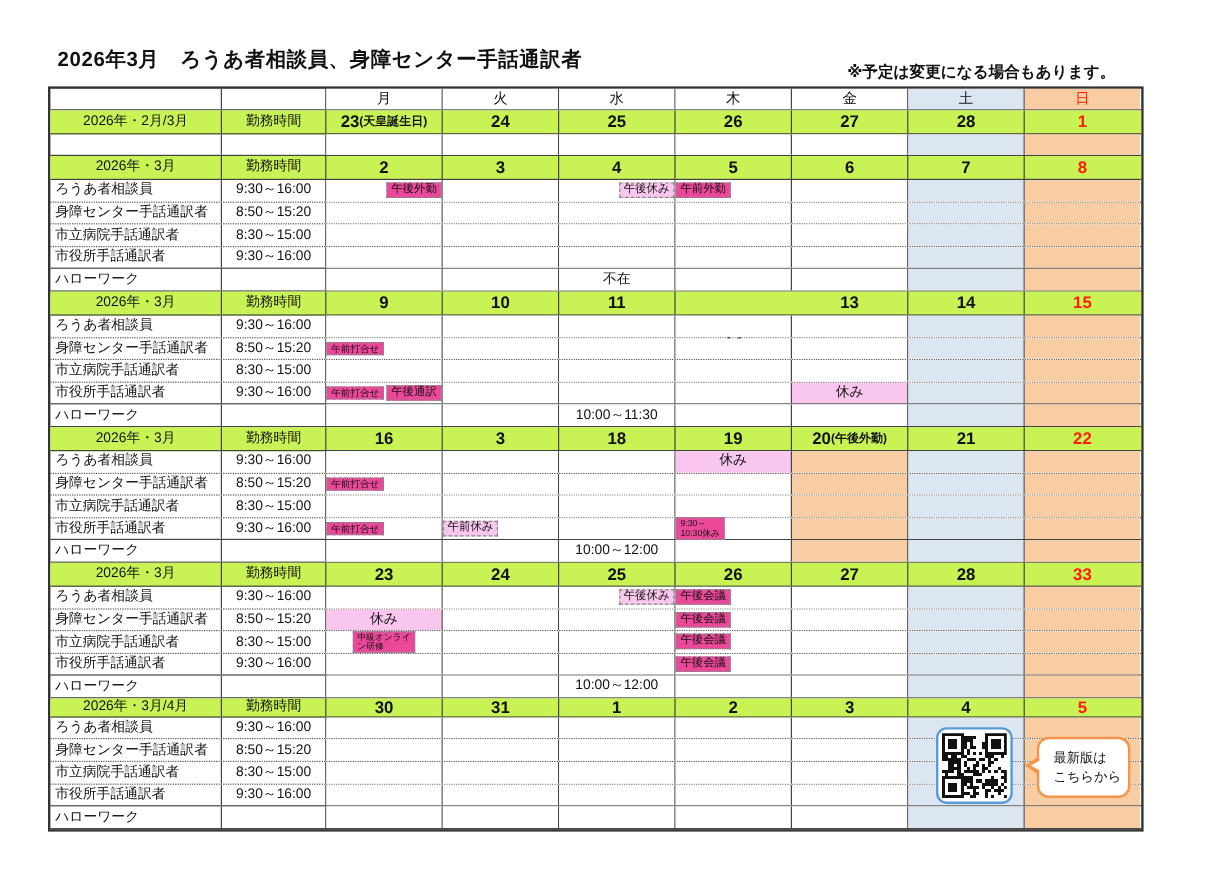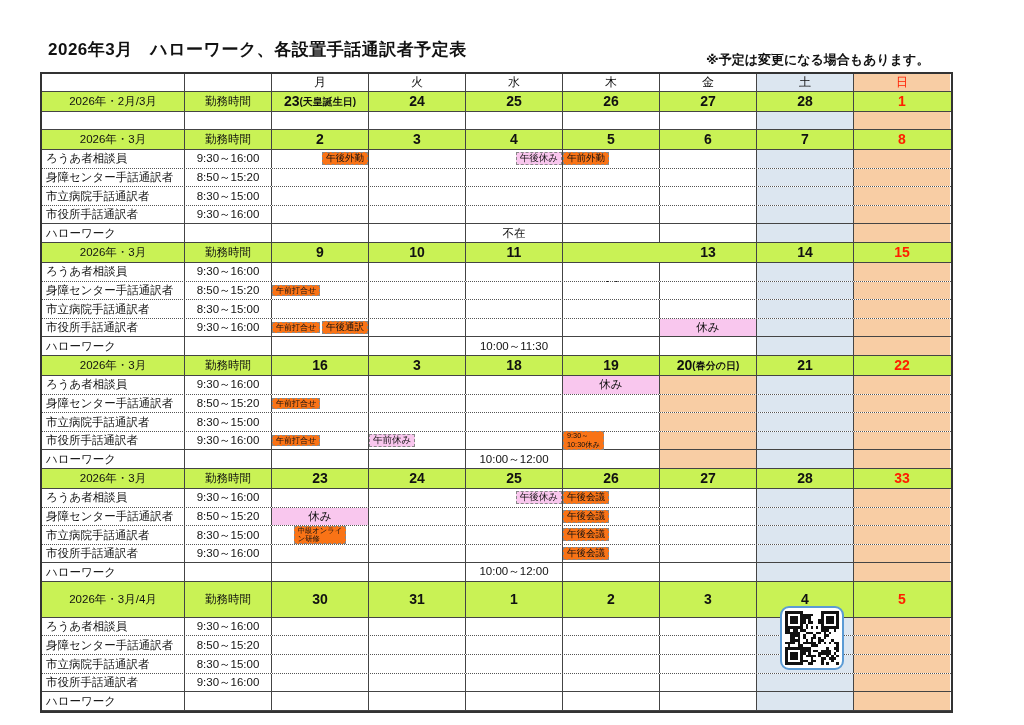--- a/index.html
+++ b/index.html
@@ -17,40 +17,40 @@
   .cell:last-child { border-right: none; }
   .solid-b { border-bottom: 1px solid #444; }
   .dot-b   { border-bottom: 1px dotted #555; }
   .block:last-child .row:last-child { border-bottom: none; }
   .center { justify-content: center; text-align: center; }
   .name-cell  { padding-left: 4px; }
   .dnum { font-weight: bold; font-size: 14px; }
   .dsfx { font-weight: bold; font-size: 10px; }
   .wd   { font-size: 12px; }
 
-  .entry { border: 1px dashed #888; background: #f97316; padding: 0 3px; white-space: nowrap; line-height: 1.15; }
+  .entry { border: 1px dashed #888; background: #ec4899; padding: 0 3px; white-space: nowrap; line-height: 1.15; }
   .entry.plain { border: none; background: transparent; }
   .sz-m  { font-size: 9.5px; }
   .sz-s  { font-size: 8px; }
   .sz-xs { font-size: 7.3px; }
   .entry.plain { font-size: 11.5px; }
 
   .qr-wrap { position: absolute; width: 64px; height: 64px; background: #fff;
              border: 2px solid #5b9bd5; border-radius: 9px; padding: 3px; z-index: 3; }
   .bubble { position: absolute; background: #fff; border: 2px solid #f5954a; border-radius: 10px;
             padding: 8px 6px 6px 12px; font-size: 11px; line-height: 1.5; z-index: 3; }
   .bubble .tail-o { position: absolute; left: -12px; top: 14px; width: 0; height: 0;
             border-top: 8px solid transparent; border-bottom: 8px solid transparent; border-right: 12px solid #f5954a; }
   .bubble .tail-i { position: absolute; left: -7px; top: 17px; width: 0; height: 0;
             border-top: 5px solid transparent; border-bottom: 5px solid transparent; border-right: 9px solid #fff; }
 </style>
 </head>
 <body>
 
-<div class="title">2026年3月　ハローワーク、各設置手話通訳者予定表</div>
+<div class="title">2026年3月　ろうあ者相談員、身障センター手話通訳者</div>
 <div class="note">※予定は変更になる場合もあります。</div>
 <div class="sched" id="schedule-table">
     <div class="row solid-b" style="height: 18px;">
       <div class="cell " style="width: 143px;"></div>
       <div class="cell " style="width: 87px;"></div>
       <div class="cell center wd" style="width: 97px; background: rgb(255, 255, 255);">月</div>
       <div class="cell center wd" style="width: 97px; background: rgb(255, 255, 255);">火</div>
       <div class="cell center wd" style="width: 97px; background: rgb(255, 255, 255);">水</div>
       <div class="cell center wd" style="width: 97px; background: rgb(255, 255, 255);">木</div>
       <div class="cell center wd" style="width: 97px; background: rgb(255, 255, 255);">金</div>
@@ -286,21 +286,21 @@
           <span class="dnum">3</span>
         </div>
         <div class="cell center" style="width: 97px;">
           <span class="dnum">18</span>
         </div>
         <div class="cell center" style="width: 97px;">
           <span class="dnum">19</span>
         </div>
         <div class="cell center" style="width: 97px;">
           <span class="dnum">20</span>
-          <span class="dsfx">(春分の日)</span>
+          <span class="dsfx">(午後外勤)</span>
         </div>
         <div class="cell center" style="width: 97px;">
           <span class="dnum">21</span>
         </div>
         <div class="cell center" style="width: 96px;">
           <span class="dnum" style="color: rgb(255, 30, 0);">22</span>
         </div>
       </div>
       <div class="row dot-b" style="height: 18.6px;">
         <div class="cell name-cell" style="width: 143px;">ろうあ者相談員</div>
@@ -464,21 +464,21 @@
         <div class="cell " style="width: 97px; background: rgb(255, 255, 255);">
           <div class="entry plain sz-m" style="margin: 0px auto;">10:00～12:00</div>
         </div>
         <div class="cell " style="width: 97px; background: rgb(255, 255, 255);"></div>
         <div class="cell " style="width: 97px; background: rgb(255, 255, 255);"></div>
         <div class="cell " style="width: 97px; background: rgb(220, 230, 240);"></div>
         <div class="cell " style="width: 96px; background: rgb(248, 205, 164);"></div>
       </div>
     </div>
     <div class="block" style="position: relative;">
-      <div class="row solid-b" style="height: 36px; background: rgb(201, 242, 85);">
+      <div class="row solid-b" style="height: 16px; background: rgb(201, 242, 85);">
         <div class="cell center" style="width: 143px;">2026年・3月/4月</div>
         <div class="cell center" style="width: 87px;">勤務時間</div>
         <div class="cell center" style="width: 97px;">
           <span class="dnum">30</span>
         </div>
         <div class="cell center" style="width: 97px;">
           <span class="dnum">31</span>
         </div>
         <div class="cell center" style="width: 97px;">
           <span class="dnum">1</span>
@@ -782,14 +782,20 @@
           <rect x="3" y="20" width="1" height="1"></rect>
           <rect x="4" y="20" width="1" height="1"></rect>
           <rect x="5" y="20" width="1" height="1"></rect>
           <rect x="6" y="20" width="1" height="1"></rect>
           <rect x="9" y="20" width="1" height="1"></rect>
           <rect x="10" y="20" width="1" height="1"></rect>
           <rect x="14" y="20" width="1" height="1"></rect>
           <rect x="16" y="20" width="1" height="1"></rect>
           <rect x="20" y="20" width="1" height="1"></rect>
         </svg></div>
+      <div class="bubble" style="left: 822px; top: 32px;">
+        <div>最新版は</div>
+        <div>こちらから</div>
+        <span class="tail-o"></span>
+        <span class="tail-i"></span>
+      </div>
     </div>
   </div>
 
 </body></html>

